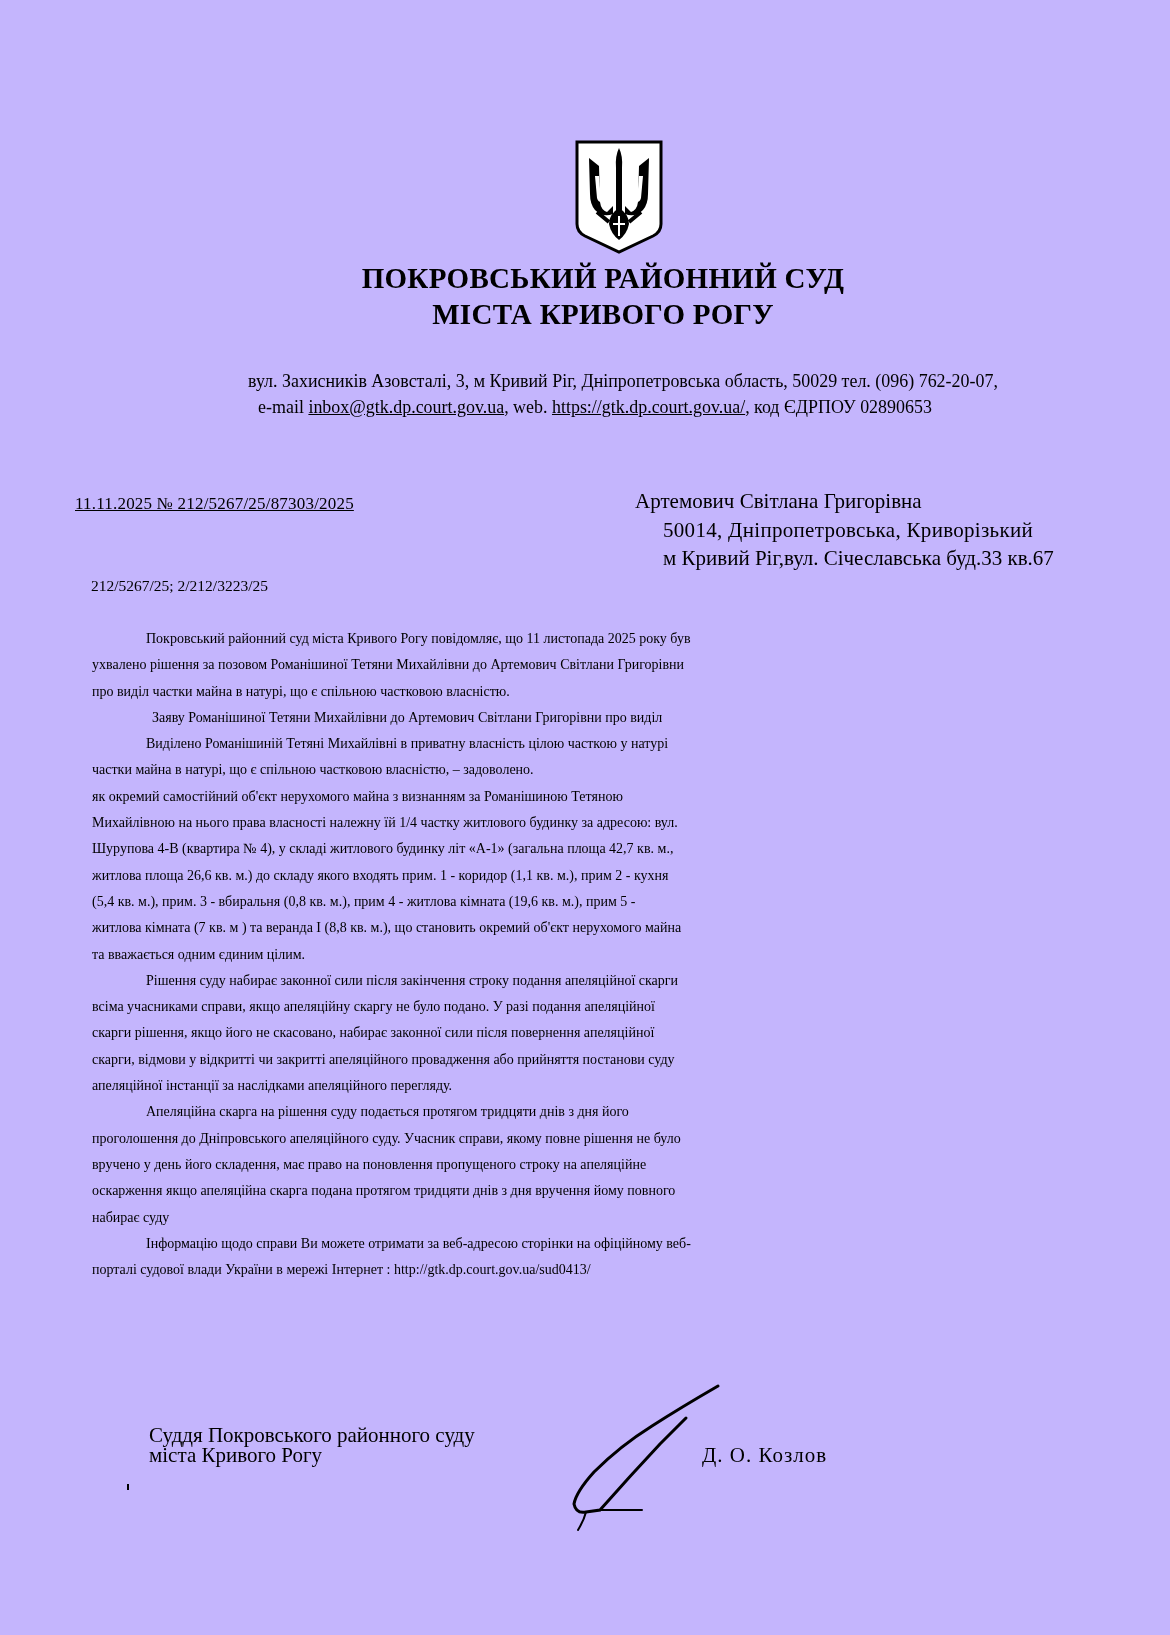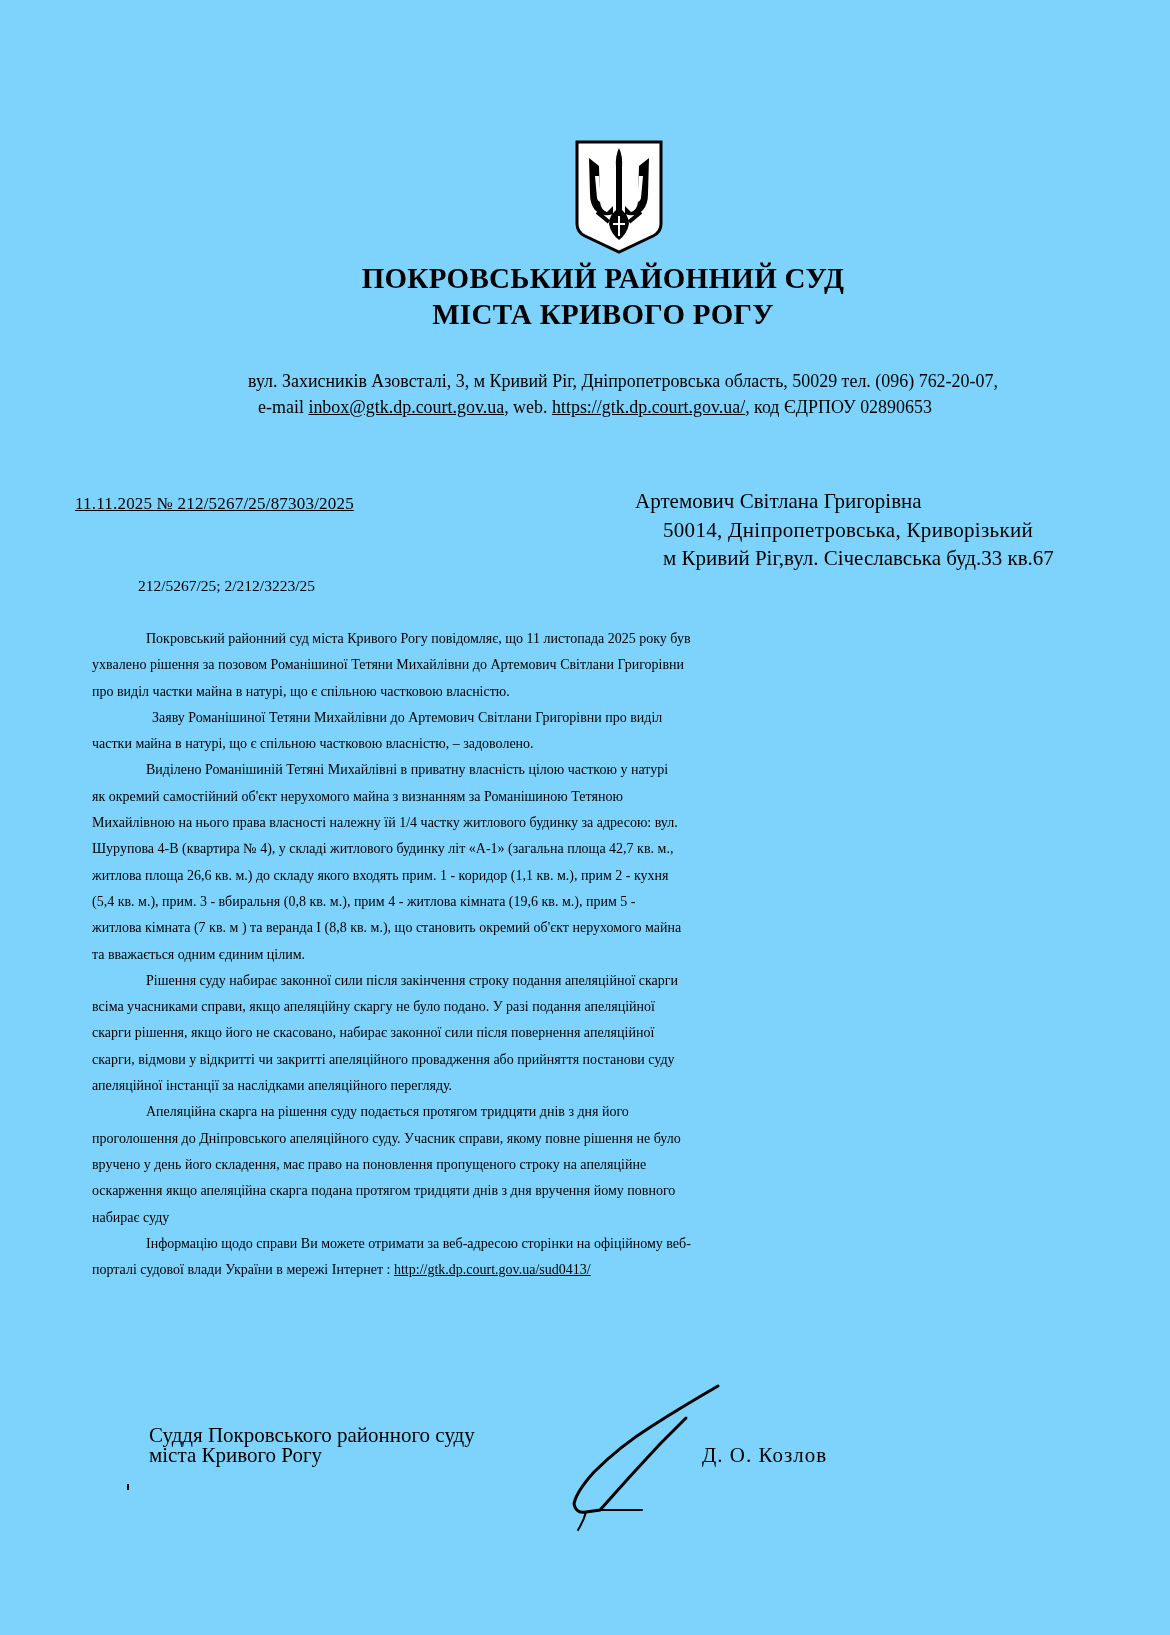--- a/index.html
+++ b/index.html
@@ -13,21 +13,21 @@
       position: relative;
       overflow: hidden;
       font-family: "Liberation Serif", "DejaVu Serif", serif;
       color: #000000;
     }
     .page {
       position: absolute;
       left: 0; top: 0;
       width: 1170px;
       height: 1635px;
-      background: #7dd3fc;
+      background: #c4b5fd;
     }
     .emblem {
       position: absolute;
       left: 573px;
       top: 136px;
       width: 92px;
       height: 118px;
     }
     .title {
       position: absolute;
@@ -70,40 +70,39 @@
       white-space: nowrap;
     }
     .recipient.r1 { left: 635px; top: 489px; }
     .recipient.r2 { left: 663px; top: 518px; letter-spacing: 0.3px; }
     .recipient.r3 { left: 663px; top: 546px; }
     .case-refs {
       position: absolute;
       left: 91px;
       top: 577px;
       font-size: 15.5px;
-      margin-left: 47px;
     }
     .body-text {
       position: absolute;
       left: 92px;
       top: 626px;
       width: 1010px;
       font-family: "Liberation Serif", serif;
       font-size: 14px;
       line-height: 26.3px;
       overflow: hidden;
     }
     .line {
       white-space: nowrap;
       overflow: hidden;
       height: 26.3px;
     }
     .indent { padding-left: 54px; }
     .indent2 { padding-left: 60px; }
-    .link-u { text-decoration: underline; }
+    .link-u { }
     .judge {
       position: absolute;
       left: 149px;
       font-size: 21px;
       white-space: nowrap;
     }
     .judge.l1 { top: 1414px; margin-top: 9px; }
     .judge.l2 { top: 1443px; }
     .judge-name {
       position: absolute;
@@ -163,22 +162,22 @@
   <div class="recipient r2">50014,  Дніпропетровська,  Криворізький</div>
   <div class="recipient r3">м  Кривий Ріг,вул. Січеславська буд.33 кв.67</div>
 
   <div class="case-refs">212/5267/25; 2/212/3223/25</div>
 
   <div class="body-text">
     <div class="line indent">Покровський  районний суд міста Кривого Рогу повідомляє, що 11 листопада 2025 року був</div>
     <div class="line">ухвалено рішення за позовом Романішиної Тетяни Михайлівни до Артемович Світлани Григорівни</div>
     <div class="line">про виділ частки майна в натурі, що є спільною частковою власністю.</div>
     <div class="line indent2">Заяву Романішиної Тетяни Михайлівни до Артемович Світлани Григорівни про виділ</div>
+    <div class="line indent">Виділено  Романішиній Тетяні  Михайлівні в  приватну власність  цілою часткою  у натурі</div>
     <div class="line">частки майна в натурі, що є спільною частковою власністю, – задоволено.</div>
-    <div class="line indent">Виділено  Романішиній Тетяні  Михайлівні в  приватну власність  цілою часткою  у натурі</div>
     <div class="line">як окремий  самостійний  об'єкт  нерухомого  майна  з  визнанням  за  Романішиною  Тетяною</div>
     <div class="line">Михайлівною на нього права власності належну їй 1/4 частку житлового будинку за адресою: вул.</div>
     <div class="line">Шурупова 4-В (квартира № 4), у складі житлового будинку літ  «А-1» (загальна площа 42,7 кв. м.,</div>
     <div class="line">житлова площа 26,6 кв. м.) до складу якого входять прим. 1 - коридор (1,1 кв. м.), прим  2 - кухня</div>
     <div class="line">(5,4 кв. м.), прим. 3 - вбиральня (0,8 кв. м.), прим  4 - житлова кімната (19,6 кв. м.), прим  5 -</div>
     <div class="line">житлова кімната (7 кв. м ) та веранда І (8,8 кв. м.), що становить окремий об'єкт нерухомого майна</div>
     <div class="line">та вважається одним єдиним цілим.</div>
     <div class="line indent">Рішення суду набирає законної сили після закінчення строку подання апеляційної скарги</div>
     <div class="line">всіма учасниками справи, якщо апеляційну скаргу не було подано. У разі подання апеляційної</div>
     <div class="line">скарги рішення, якщо його не скасовано, набирає законної сили після повернення апеляційної</div>

